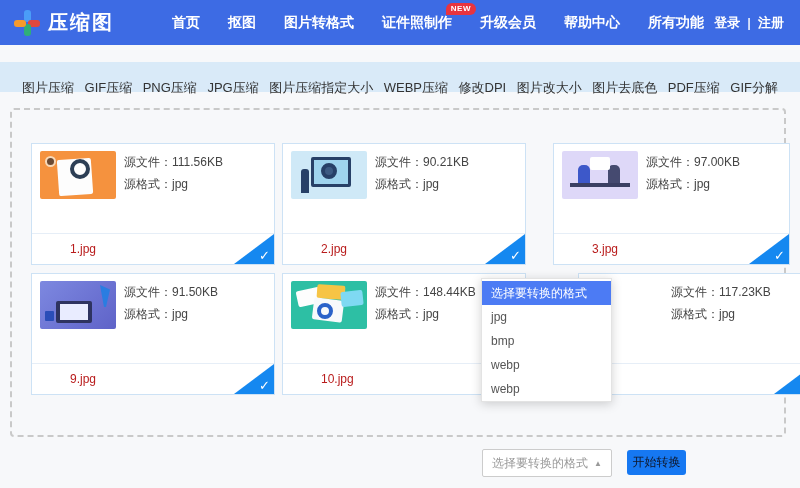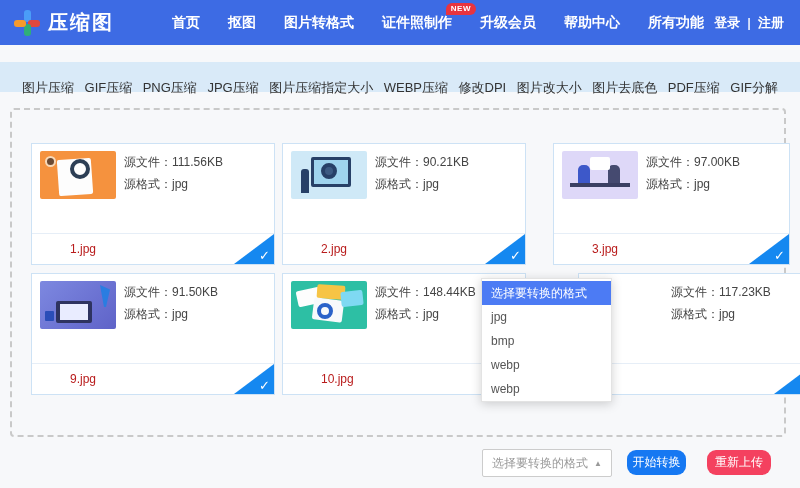--- a/index.html
+++ b/index.html
@@ -114,22 +114,22 @@
 
   
   .fmt-select {
     position:absolute; left:482px; top:449px; width:130px; height:28px;
     background:#fff; border:1px solid #ccc; border-radius:2px; cursor:pointer;
     display:flex; align-items:center; z-index:15;
   }
   .fmt-select .ph { font-size:12px; color:#999; padding-left:9px; flex:1; }
   .fmt-select .arr { font-size:8px; color:#999; padding-right:9px; }
   .btn {
-    position:absolute; top:450px; height:25px; border:none; border-radius:9px;
-    color:#ffffff; font-size:12px; cursor:pointer; font-family:inherit;
+    position:absolute; top:450px; height:25px; border:none; border-radius:3px;
+    color:#0f172a; font-size:12px; cursor:pointer; font-family:inherit;
   }
   .btn-convert { left:627px; width:59px; background:#1678f2; }
   .btn-reupload { left:707px; width:64px; background:#f4415f; }
 </style>
 </head>
 <body>
 
 <div class="page">
 
   <div class="navbar">
@@ -295,15 +295,14 @@
     <div class="dd-opt">bmp</div>
     <div class="dd-opt">webp</div>
     <div class="dd-opt">webp</div>
   </div>
 
   <div class="fmt-select">
     <span class="ph">选择要转换的格式</span>
     <span class="arr">▲</span>
   </div>
   <button class="btn btn-convert">开始转换</button>
-  <button class="btn btn-reupload">重新上传</button>
 
 </div>
 
 </body></html>

